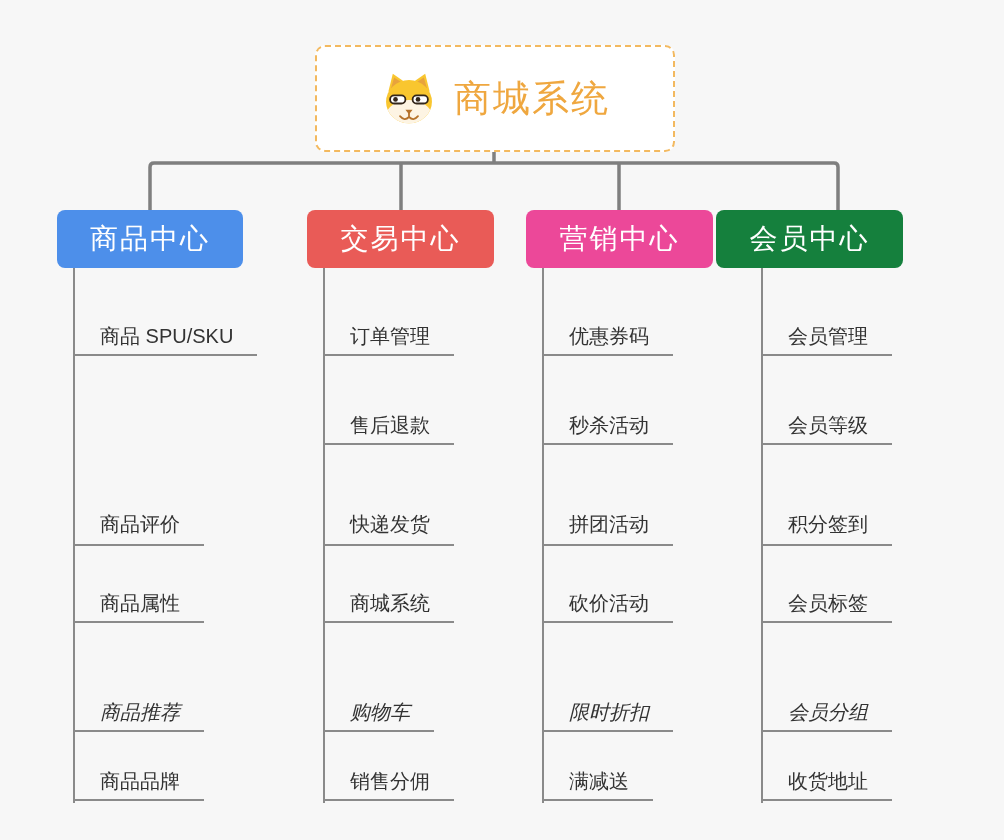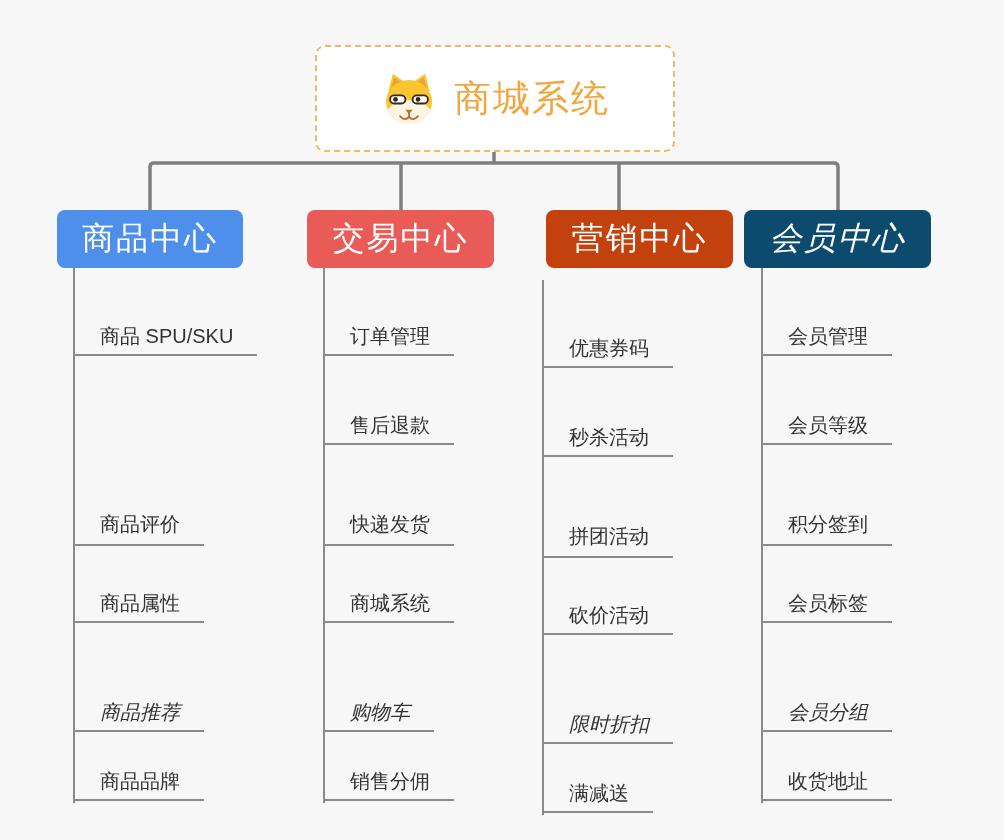--- a/index.html
+++ b/index.html
@@ -28,34 +28,34 @@
     letter-spacing:2px;
     white-space:nowrap;
   }
   .doge{width:58px;height:54px;flex:0 0 auto;}
 
   
   .branch-header{
     position:absolute;top:210px;width:187px;height:58px;
     border-radius:8px;
     display:flex;align-items:center;justify-content:center;
-    color:#ffffff;font-size:32px;letter-spacing:2px;
+    color:#ffffff;font-size:28px;letter-spacing:2px;
     box-sizing:border-box;
     cursor:default;
   }
   .bh-0{left:57px;width:186px;background:#4d8fea;}
   .bh-1{left:307px;background:#e95b57;}
-  .bh-2{left:546px;background:#c2410c;}
-  .bh-3{left:744px;background:#0c4a6e;font-style:italic;}
+  .bh-2{left:526px;background:#ec4899;}
+  .bh-3{left:716px;background:#15803d;}
 
   
   .branch-col{position:absolute;top:268px;width:250px;height:537px;padding-left:29px;}
   .bc-0{left:73px;}
   .bc-1{left:323px;}
-  .bc-2{left:542px;margin-top:12px;}
+  .bc-2{left:542px;}
   .bc-3{left:761px;}
   .spine{
     position:absolute;left:0;top:0;width:2px;height:535px;
     background:#8a8a8a;
   }
   .tree-item{
     position:absolute;left:0;
     height:36px;line-height:36px;
     padding:0 24px 0 27px;
     font-size:20px;color:#333333;

